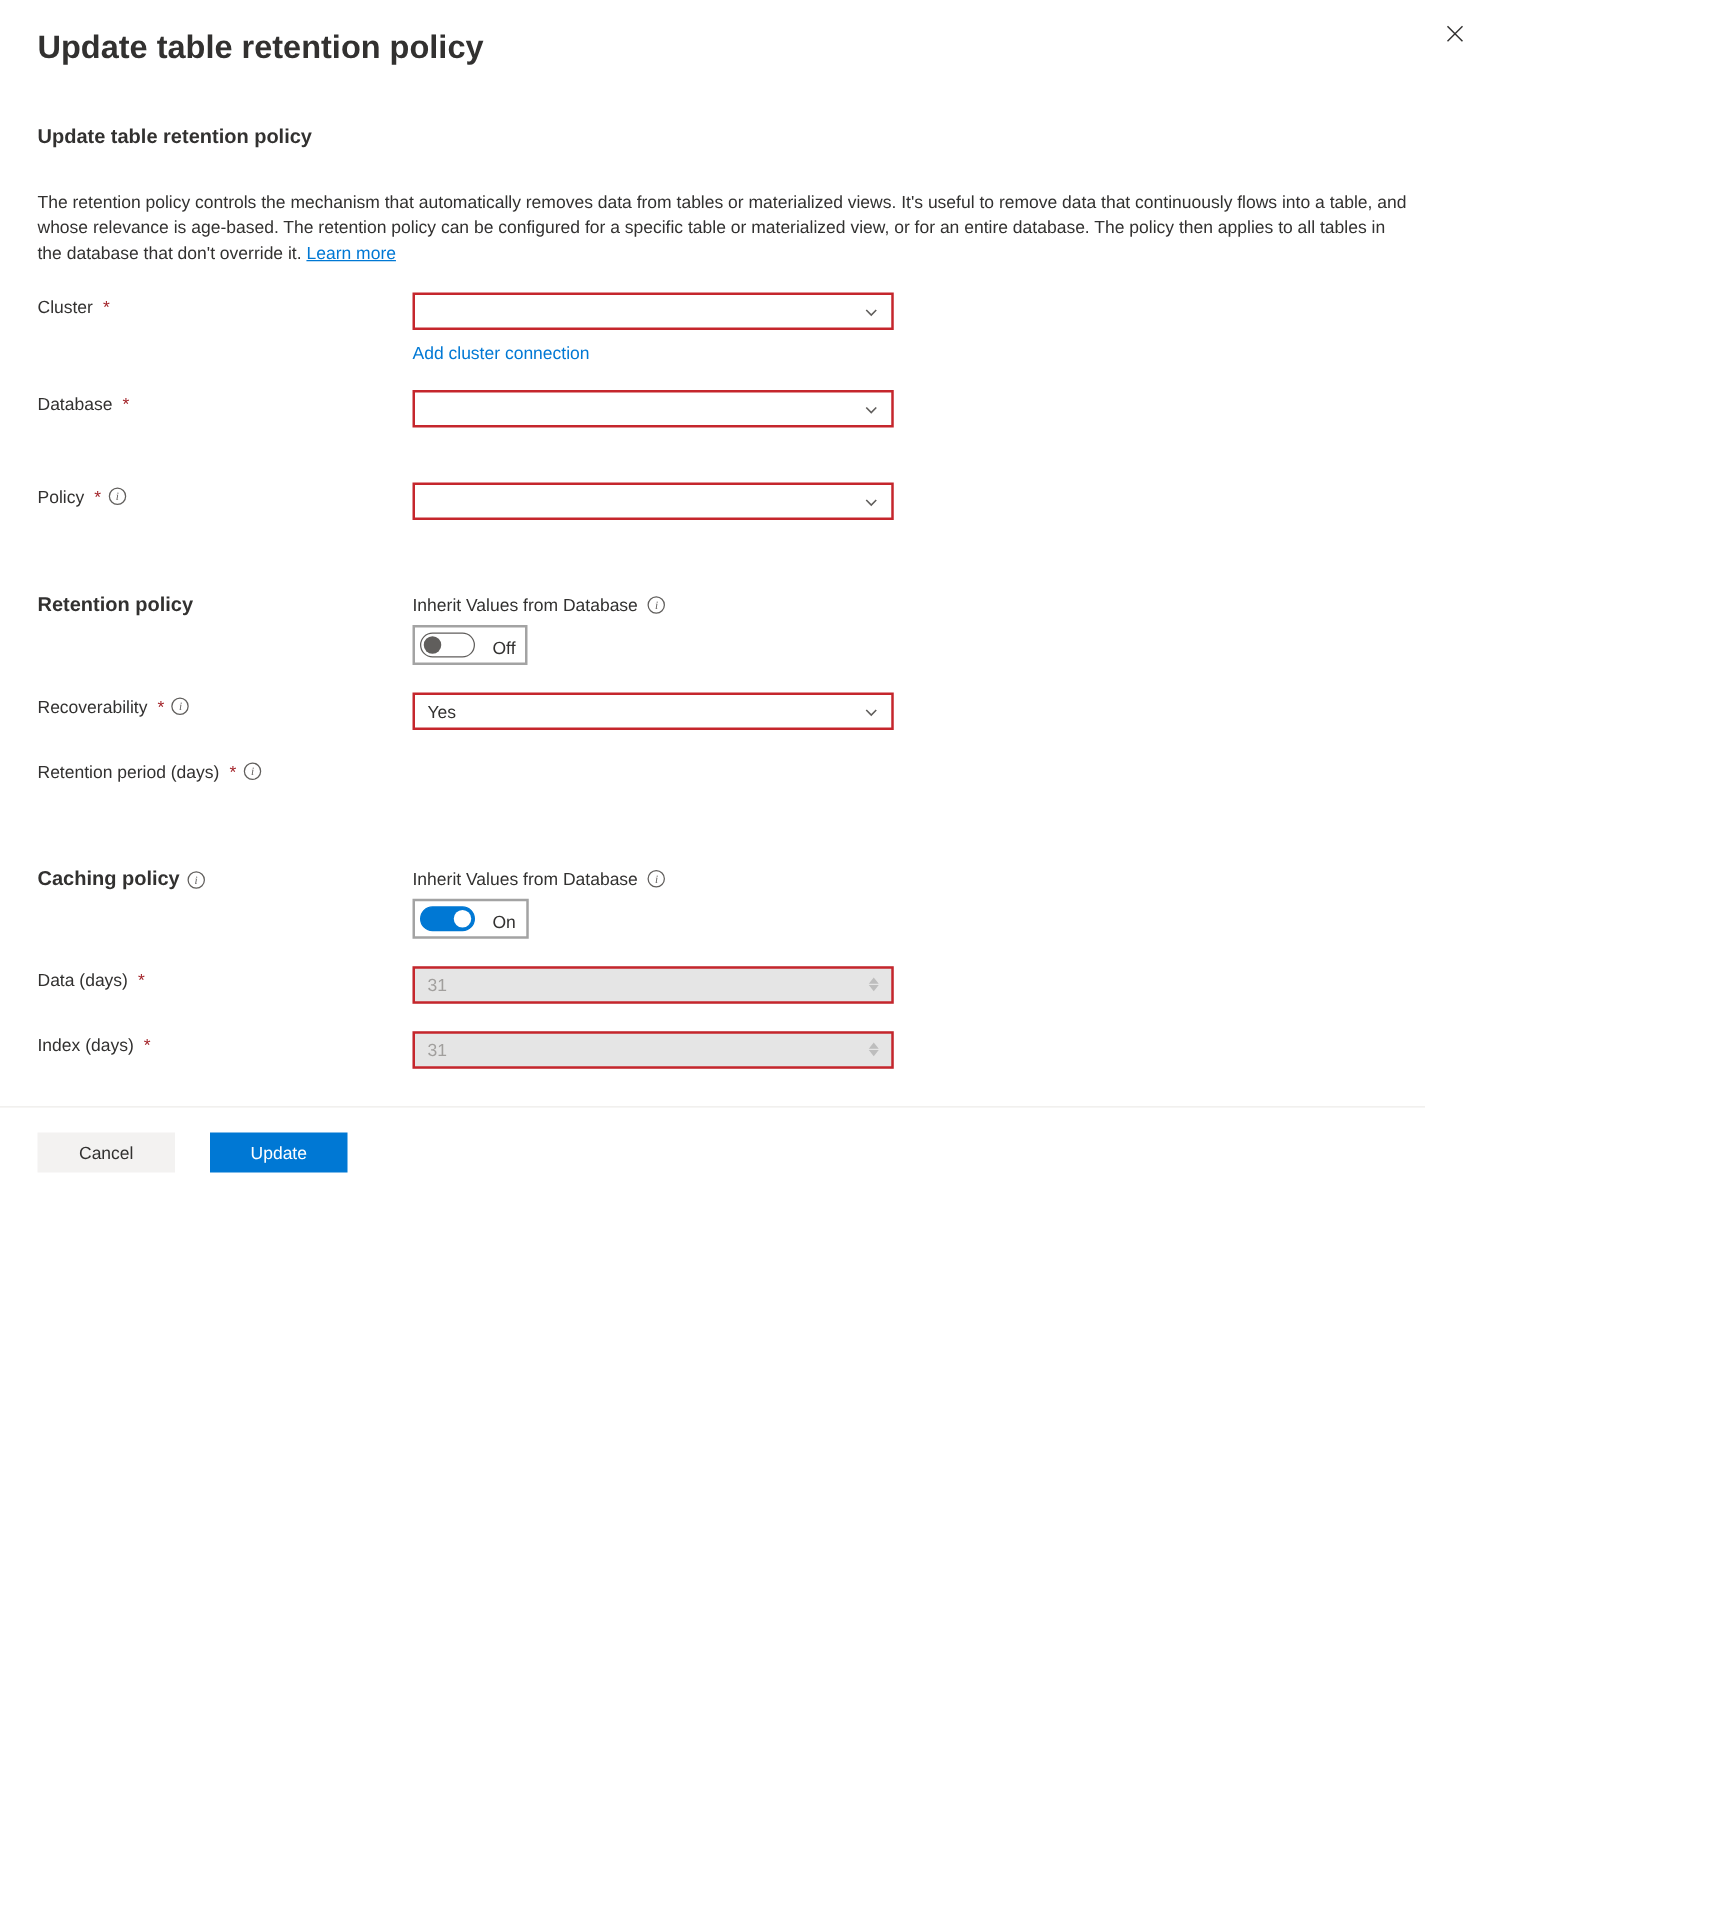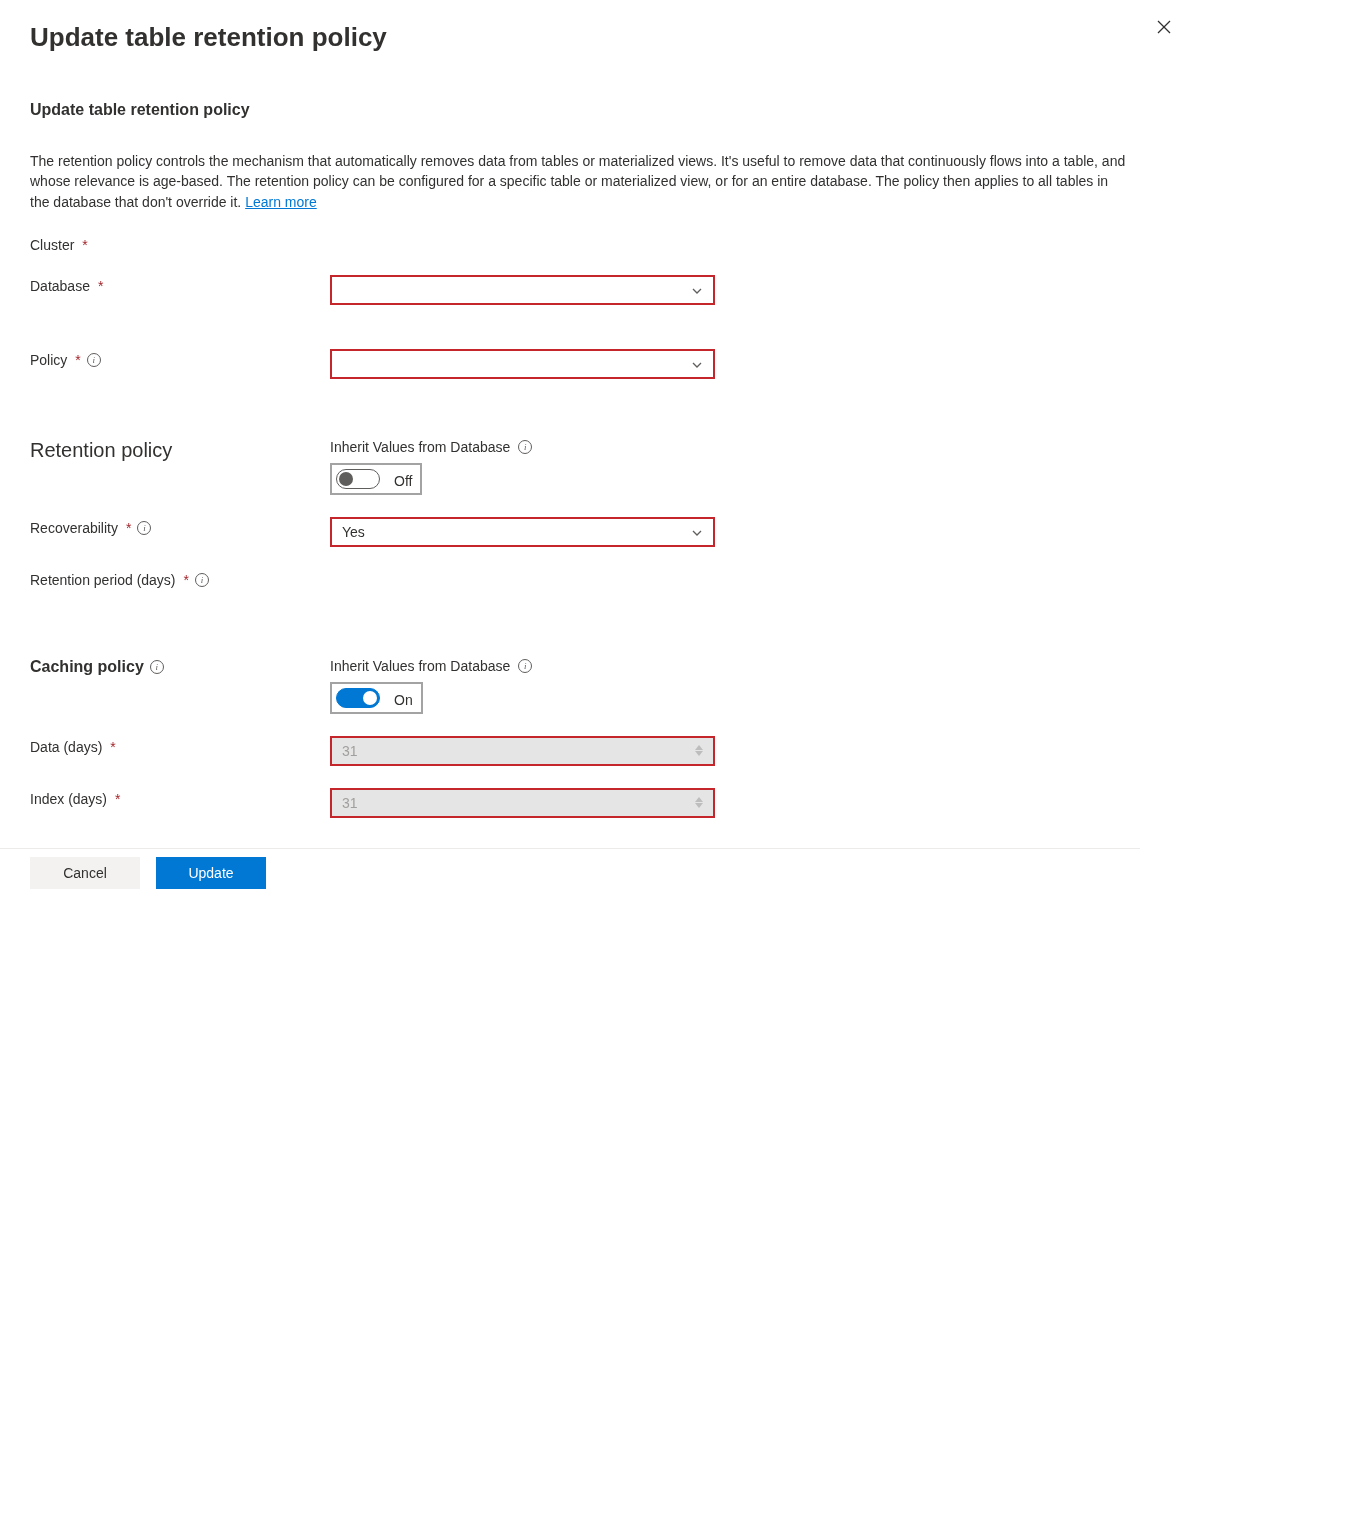--- a/index.html
+++ b/index.html
@@ -43,21 +43,21 @@
     .spinner.disabled .up { border-bottom-color:#bdbdbd;}
     .spinner.disabled .down { border-top-color:#bdbdbd;}
     .addlink { color:#0078d4; font-size:14px; margin-top:10px; cursor:pointer; }
     .inline-label { font-size:14px; display:flex; align-items:center; gap:8px; }
     .toggle-wrap { border: 2px solid #a3a3a3; display:inline-flex; align-items:flex-end; padding: 4px 8px 4px 4px; gap:14px; margin-top:8px;}
     .toggle { width:44px; height:20px; border-radius:10px; position:relative; cursor:pointer; }
     .toggle.off { background:#fff; border:1px solid #605e5c; }
     .toggle.off .knob { position:absolute; left:2px; top:2px; width:14px; height:14px; border-radius:50%; background:#605e5c;}
     .toggle.on { background:#0078d4; border:1px solid #0078d4;}
     .toggle.on .knob { position:absolute; right:2px; top:2px; width:14px; height:14px; border-radius:50%; background:#fff;}
-    .footer { border-top:1px solid #edebe9; margin-top:30px; padding: 8px 0 40px 0; display:flex; gap:16px; width:1200px; max-width:100%; margin-left:-30px; padding-left:30px;}
+    .footer { border-top:1px solid #edebe9; margin-top:30px; padding: 20px 0 40px 0; display:flex; gap:28px; width:1200px; max-width:100%; margin-left:-30px; padding-left:30px;}
     .btn { height:32px; min-width:110px; padding:0 18px; font-size:14px; border:none; cursor:pointer; }
     .btn.secondary { background:#f3f2f1; color:#323130; }
     .btn.primary { background:#0078d4; color:#fff; }
     .check-svg { width:10px; height:10px; }
   </style>
 </head>
 <body>
 
 <div class="panel">
 
@@ -78,20 +78,29 @@
     <p class="description">
       <span>The retention policy controls the mechanism that automatically removes data from tables or materialized views. It's useful to remove data that continuously flows into a table, and whose relevance is age-based. The retention policy can be configured for a specific table or materialized view, or for an entire database. The policy then applies to all tables in the database that don't override it. </span><a class="link">Learn more</a>
     </p>
   </div>
 
   <div class="form-row">
     <div class="form-label-col">
       <span>Cluster</span>
         <span class="req">*</span>
     </div>
+    <div class="form-control-col">
+      <div class="combo">
+        <span></span>
+        <span class="chev"><svg viewBox="0 0 12 12">
+              <polyline points="2,4 6,8 10,4"></polyline>
+            </svg></span>
+      </div>
+      <div class="addlink">Add cluster connection</div>
+    </div>
   </div>
 
   <div class="form-row">
     <div class="form-label-col">
       <span>Database</span>
         <span class="req">*</span>
     </div>
     <div class="form-control-col">
       <div class="combo">
         <span></span>
@@ -113,21 +122,21 @@
         <span></span>
         <span class="chev"><svg viewBox="0 0 12 12">
               <polyline points="2,4 6,8 10,4"></polyline>
             </svg></span>
       </div>
     </div>
   </div>
 
   <div class="form-row" style="margin-top:60px; align-items:flex-start">
     <div class="form-label-col" style="padding-top:0">
-      <span style="font-size:20px; font-weight:400">Retention policy</span>
+      <span style="font-size:16px; font-weight:700">Retention policy</span>
     </div>
     <div class="form-control-col">
       <div class="inline-label">
         <span>Inherit Values from Database</span>
         <span class="info-icon">i</span>
       </div>
       <div class="toggle-wrap">
         <div class="toggle off">
             <div class="knob"></div>
           </div>

